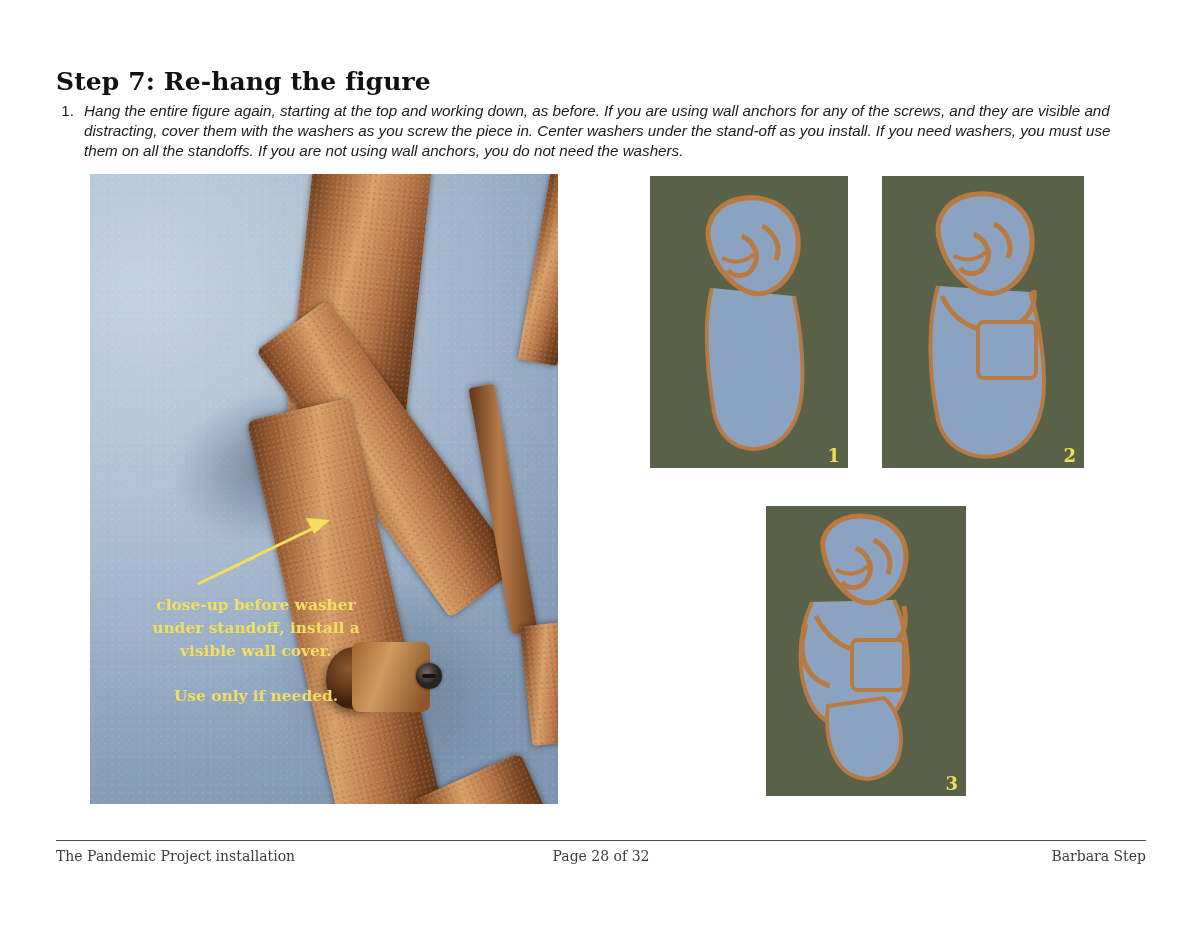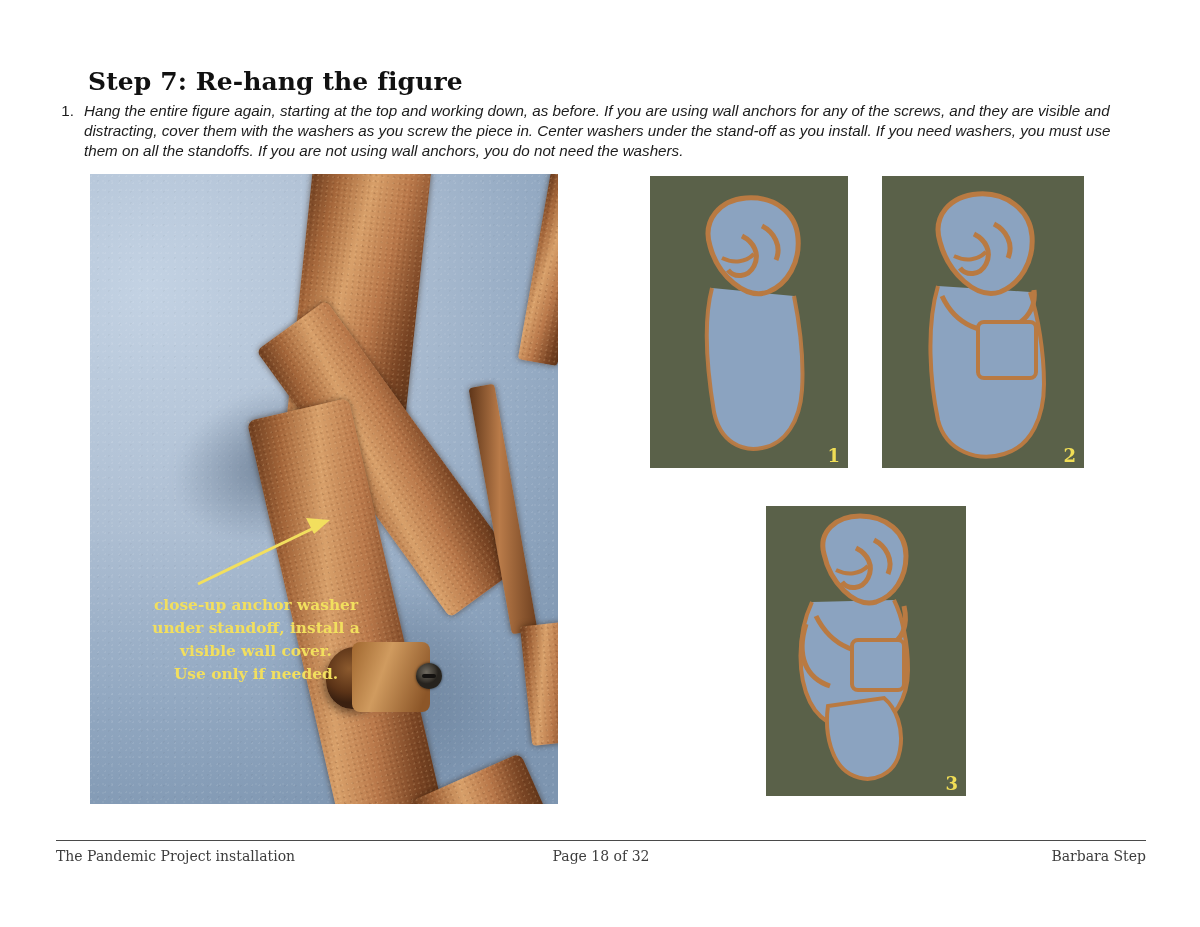--- a/index.html
+++ b/index.html
@@ -20,21 +20,20 @@
   
   .step-title {
     position: absolute;
     left: 56px;
     top: 50px;
     font-family: "DejaVu Serif", serif;
     font-weight: bold;
     font-size: 25px;
     letter-spacing: 0.1px;
     color: #111111;
-    margin-left: 32px;
   }
 
   
   .instructions {
     position: absolute;
     left: 56px;
     top: 101px;
     width: 1090px;
     display: flex;
     gap: 10px;
@@ -229,20 +228,21 @@
     width: 292px;
     text-align: center;
     font-family: "DejaVu Serif", serif;
     font-weight: bold;
     font-size: 15.4px;
     line-height: 1.5;
     color: #f2df5e;
   }
   .caption .second {
     display: block;
+    margin-top: 22px;
   }
 
   
   .thumb {
     position: absolute;
     background: #5a6149;
     overflow: hidden;
   }
   .thumb-1 { left: 650px; top: 176px; width: 198px; height: 292px; }
   .thumb-2 { left: 882px; top: 176px; width: 202px; height: 292px; }
@@ -311,21 +311,21 @@
     <div class="washer"></div>
     <div class="standoff"></div>
     <div class="screw"></div>
 
     <svg class="arrow-svg" viewBox="0 0 468 630">
       <line x1="108" y1="410" x2="228" y2="352" stroke="#f2df5e" stroke-width="3"></line>
       <polygon points="240,346 216,344 224,360" fill="#f2df5e"></polygon>
     </svg>
 
     <div class="caption">
-      <span>close-up anchor washer</span><br>
+      <span>close-up before washer</span><br>
       <span>under standoff, install a</span><br>
       <span>visible wall cover.</span>
       <span class="second">Use only if needed.</span>
     </div>
   </div>
 
   <div class="thumb thumb-1">
     <svg class="fig-svg" viewBox="0 0 198 292">
       <path d="M62 112 C52 150 58 200 64 236 C70 266 92 276 112 272 C136 268 150 244 152 214 C154 182 150 150 144 120 Z" fill="#8ba3c0"></path>
       <path d="M60 70 C52 44 70 24 96 22 C124 20 146 36 148 62 C150 86 138 108 118 116 C96 124 68 100 60 70 Z" fill="#8ba3c0" stroke="#b97a42" stroke-width="5"></path>
@@ -363,17 +363,17 @@
       <path d="M90 42 C102 48 108 60 102 72 C96 84 82 84 76 76" fill="none" stroke="#b97a42" stroke-width="5"></path>
       <path d="M108 34 C120 40 128 54 122 68" fill="none" stroke="#b97a42" stroke-width="5"></path>
       <path d="M70 64 C82 70 94 68 102 60" fill="none" stroke="#b97a42" stroke-width="4"></path>
     </svg>
     <span class="thumb-num">3</span>
   </div>
 
   <div class="footer-rule"></div>
   <div class="footer">
     <span>The Pandemic Project installation</span>
-    <span class="center">Page 18 of 32</span>
+    <span class="center">Page 28 of 32</span>
     <span>Barbara Step</span>
   </div>
 
 </div>
 
 </body></html>

